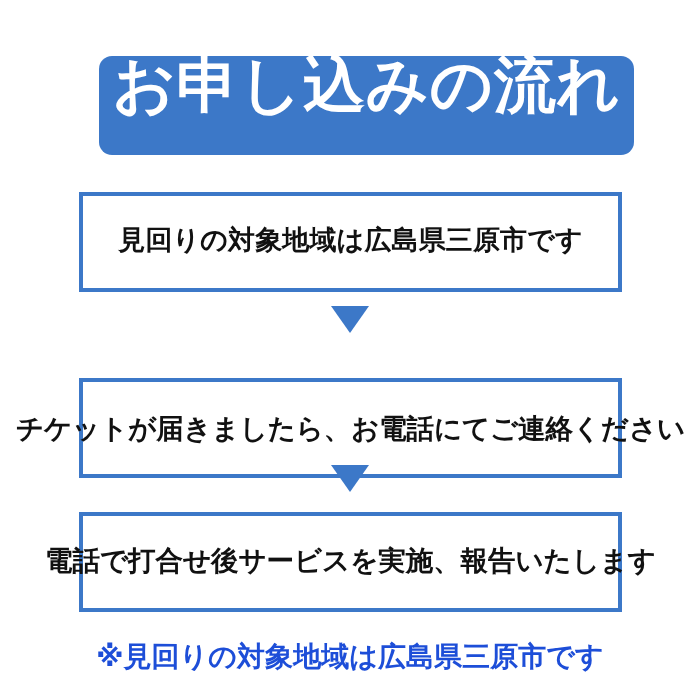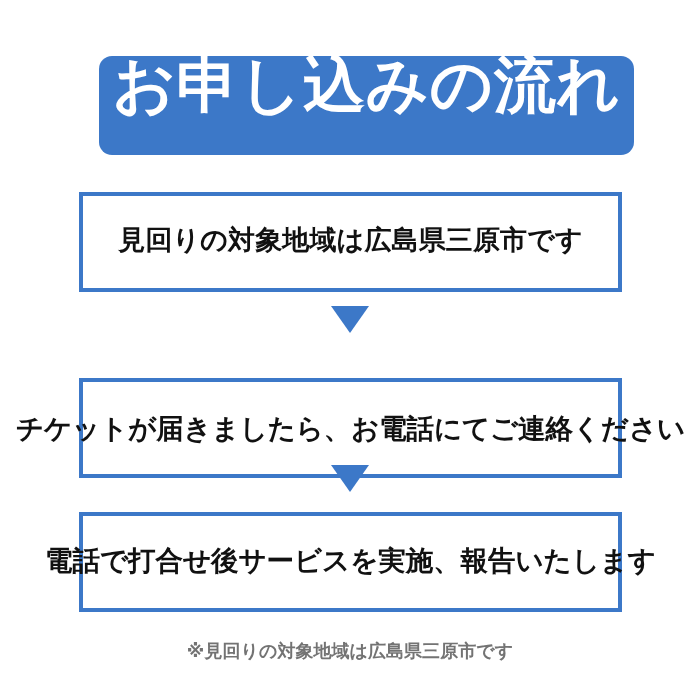--- a/index.html
+++ b/index.html
@@ -100,22 +100,22 @@
   .arrow-1 { top: 306px; }
   .arrow-2 { top: 465px; }
 
   
   .footnote {
     position: absolute;
     left: 0;
     top: 641px;
     width: 700px;
     text-align: center;
-    color: #737373;
-    font-size: 18px;
+    color: #1d4ed8;
+    font-size: 28px;
     font-weight: bold;
     line-height: 1.15;
     white-space: nowrap;
     letter-spacing: 0.002em;
   }
 </style>
 </head>
 <body>
 
 <div id="flow-root">

